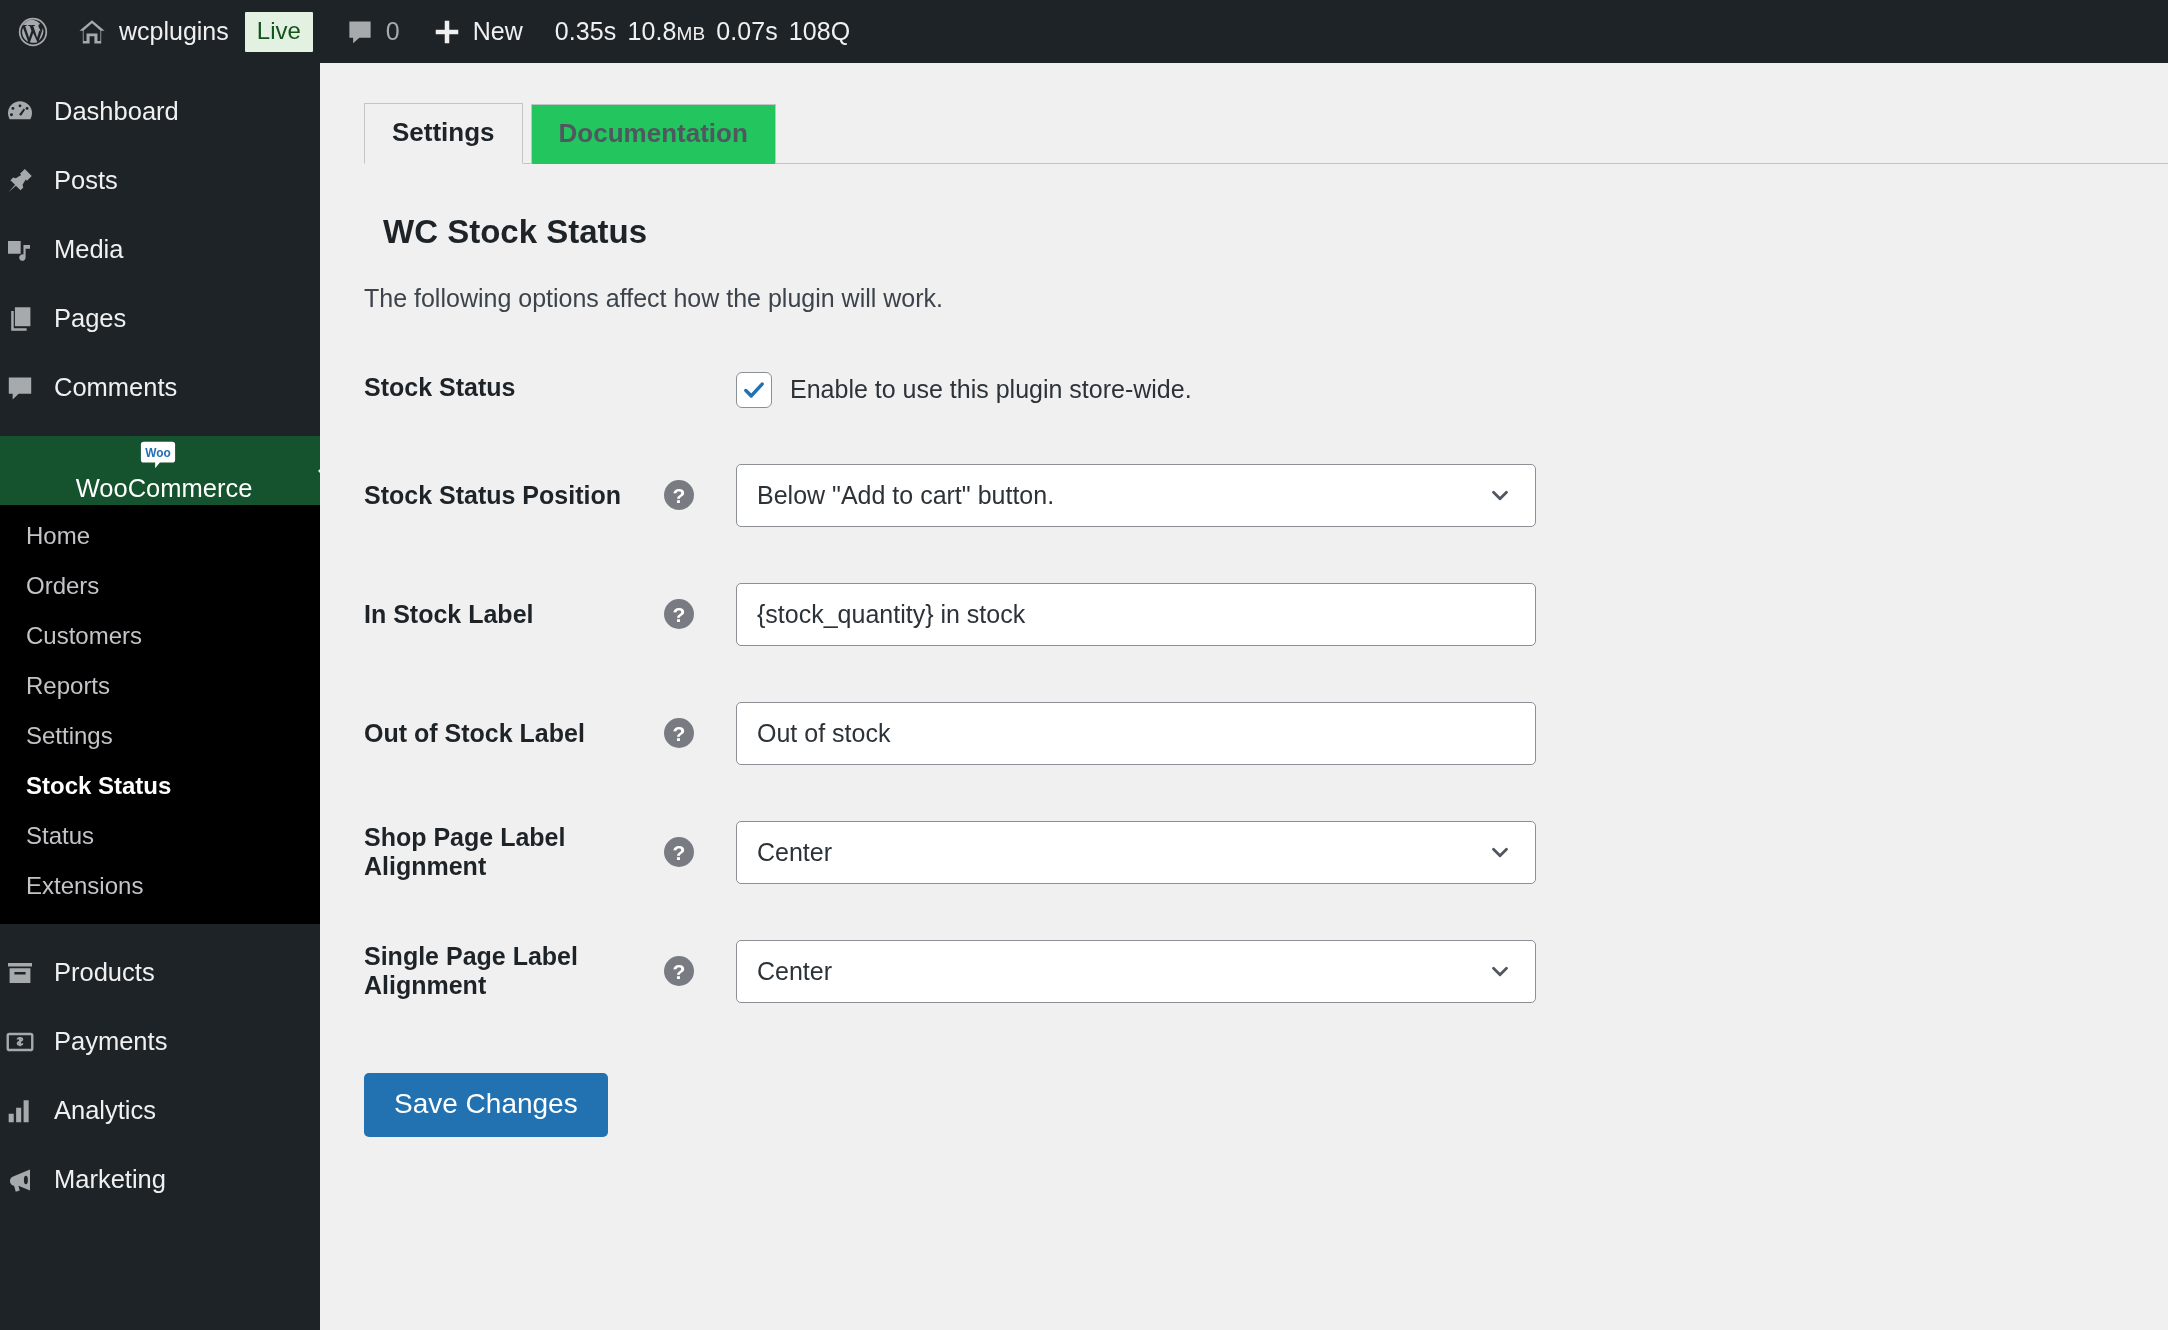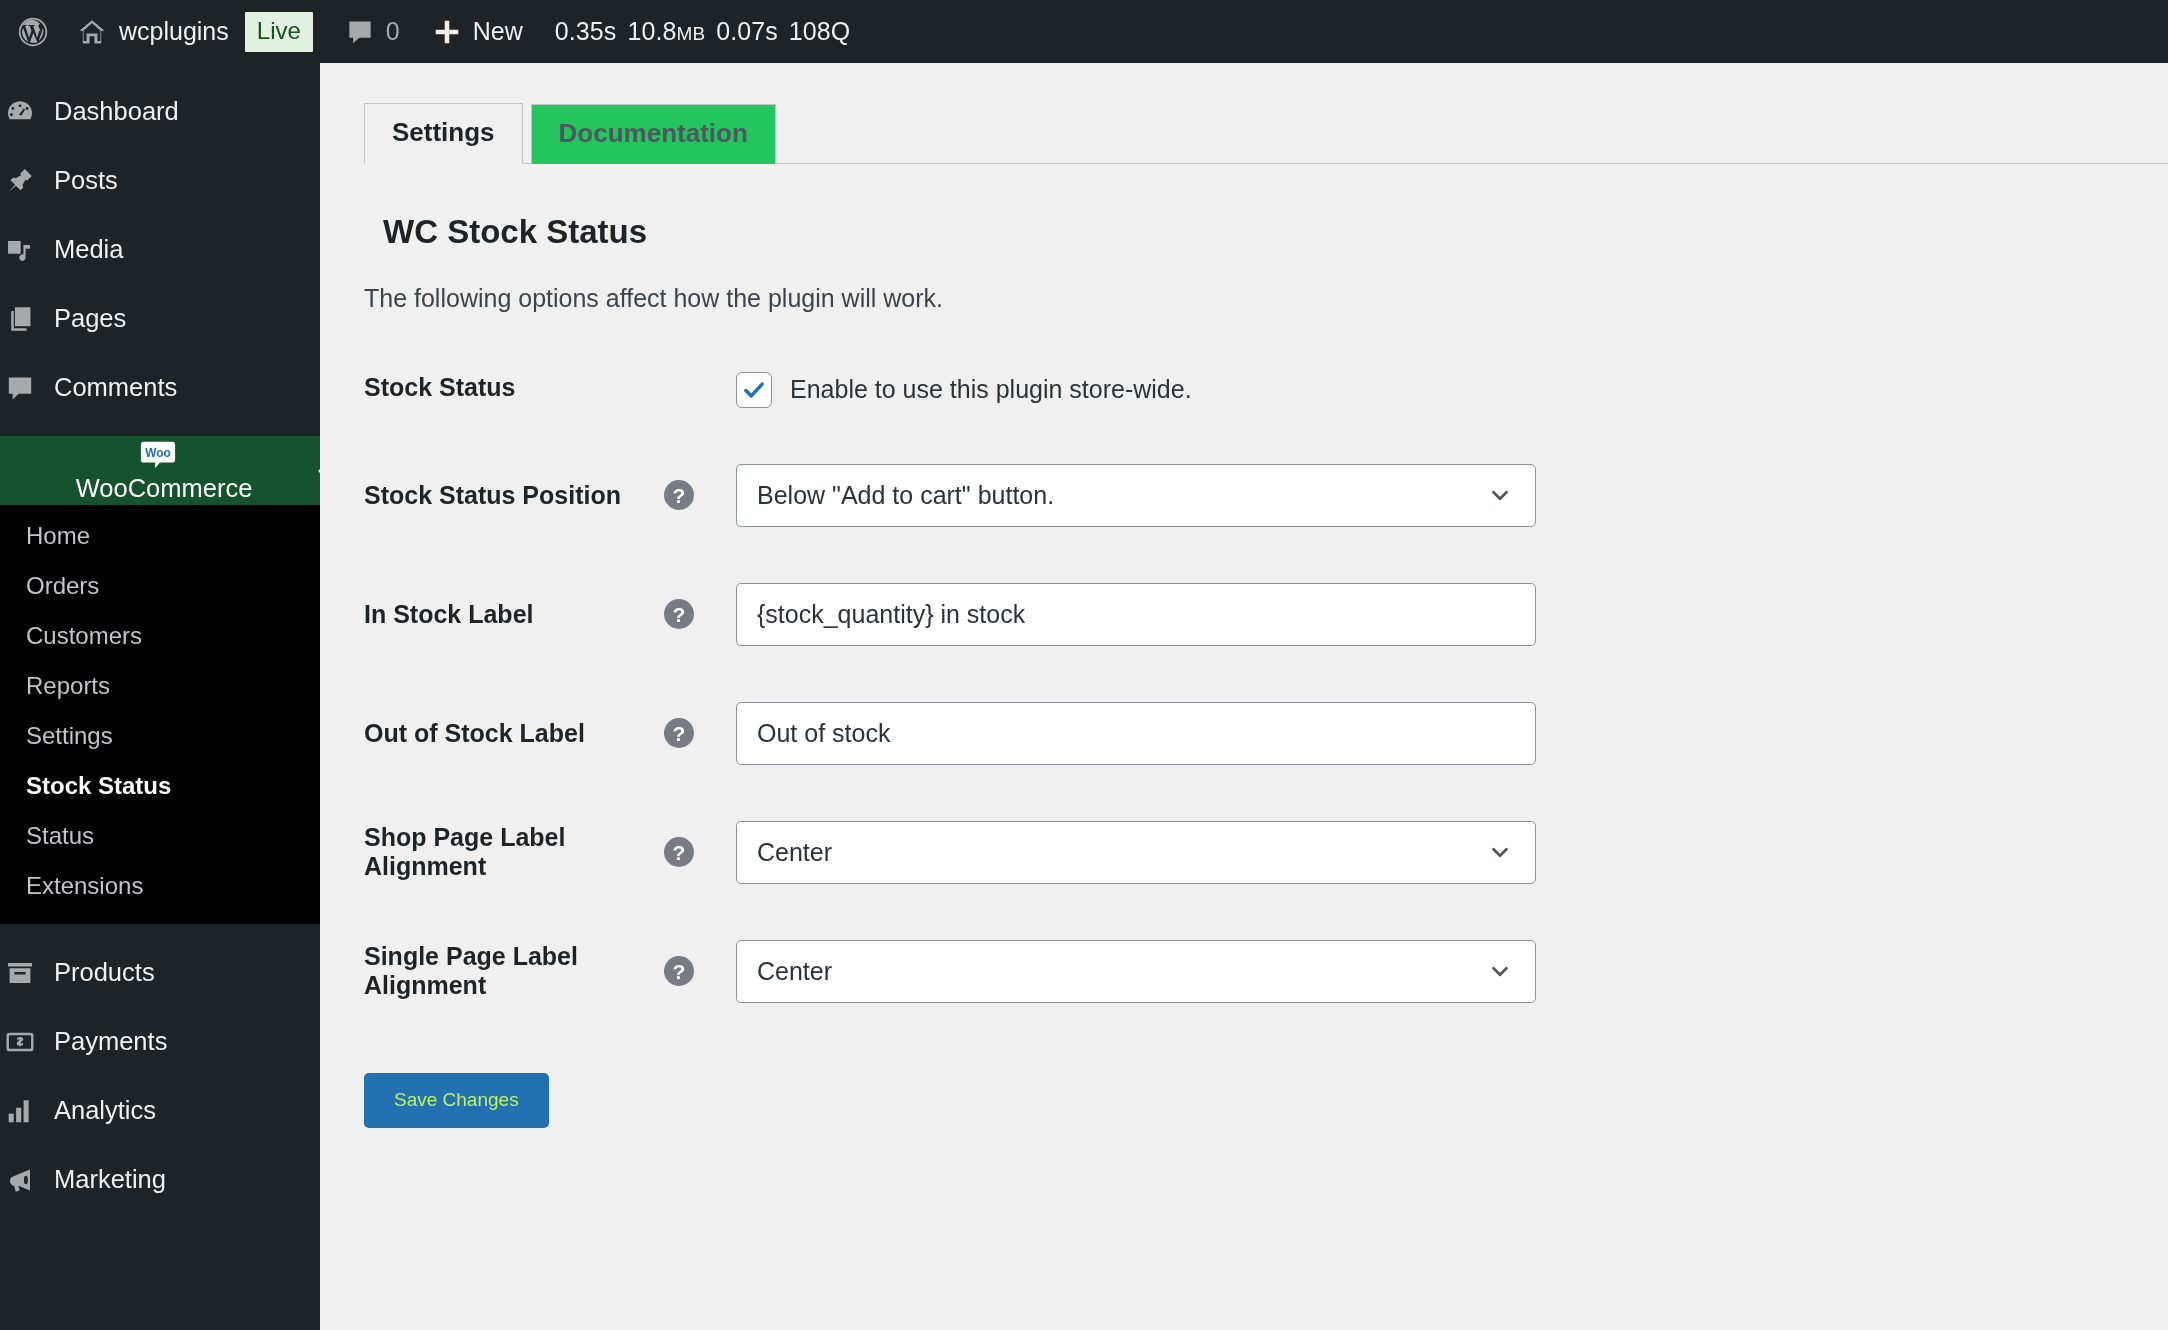--- a/index.html
+++ b/index.html
@@ -177,23 +177,23 @@
     background: #fff;
     border: 1px solid #8c8f94;
     border-radius: 6px;
     display: flex; align-items: center; justify-content: center;
     cursor: pointer;
   }
   .cb-label { font-size: 25px; color: #2c3338; }
 
   .button-primary {
     display: inline-block;
-    background: #2271b1; color: #bef264;
+    background: #2271b1; color: #ffffff;
     border: none; border-radius: 5px;
-    font-size: 19px; font-family: "Liberation Sans", sans-serif;
+    font-size: 28px; font-family: "Liberation Sans", sans-serif;
     padding: 17px 30px 19px;
     margin: 42px 0 0 44px;
     cursor: pointer;
     line-height: 1;
   }
 </style>
 </head>
 <body>
 
 <div id="adminbar">

